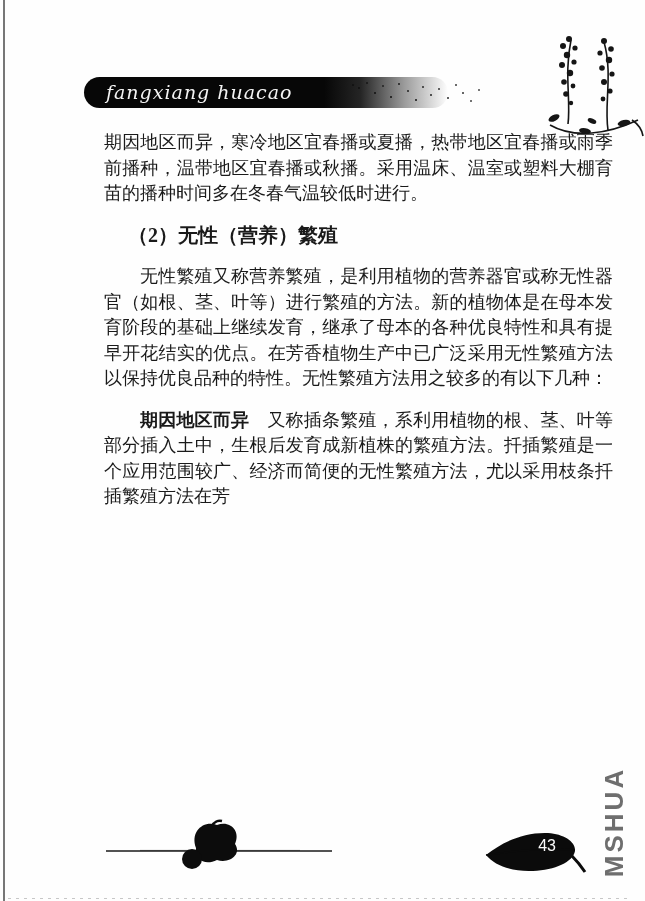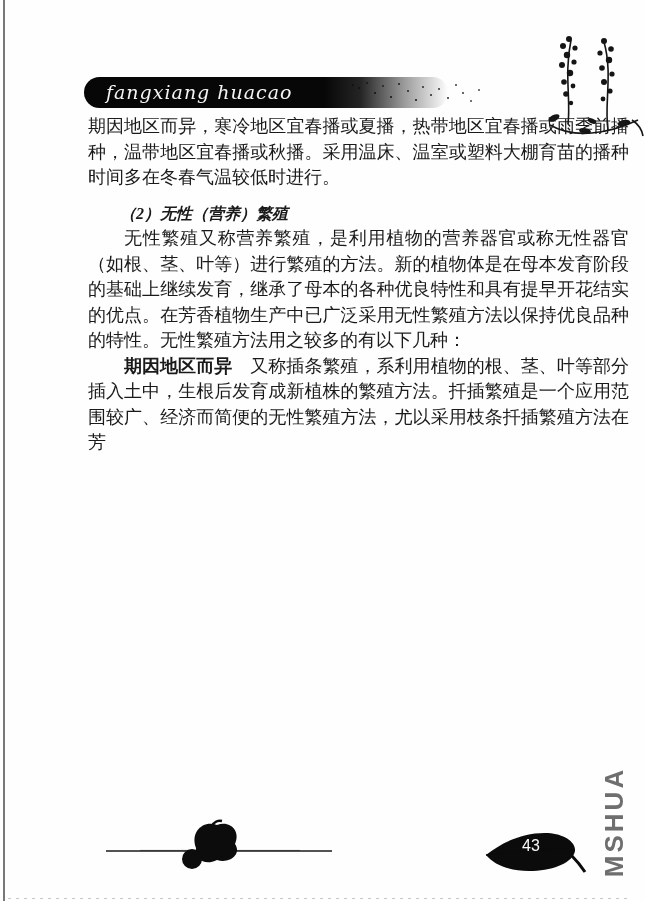--- a/index.html
+++ b/index.html
@@ -35,31 +35,31 @@
 
   
   .plant{position:absolute;left:540px;top:28px;width:105px;height:112px;}
 
   
   .body-text{
     position:absolute;left:88px;top:114px;width:541px;
     font-size:18px;line-height:25.5px;text-align:justify;
     letter-spacing:0;
   }
-  .body-text p{margin:0;text-indent:2em;}
+  .body-text p{margin:16px;text-indent:2em;}
   .body-text p.no-indent{text-indent:0;}
-  .body-text h3{margin:10px 0 0 0;font-size:16px;line-height:25.5px;text-indent:2em;font-weight:bold;font-style:italic;}
+  .body-text h3{margin:10px 0 0 0;font-size:20px;line-height:25.5px;text-indent:2em;font-weight:bold;}
   .lead{font-weight:bold;}
 
   
   .footer-deco{position:absolute;left:100px;top:818px;width:240px;height:60px;}
   .leaf-badge{position:absolute;left:478px;top:826px;width:110px;height:55px;}
   .leaf-badge svg{position:absolute;left:0;top:0;}
   .pagenum{
-    position:absolute;left:44px;top:11px;width:34px;text-align:left;
+    position:absolute;left:44px;top:11px;width:34px;text-align:right;
     color:#fbfbfb;font-size:16px;font-family:"Liberation Sans",sans-serif;
   }
 
   
   .watermark{
     position:absolute;left:556px;top:800px;width:130px;height:44px;
     transform:rotate(-90deg);transform-origin:center;
     color:#6e6e6e;font-family:"Liberation Sans",sans-serif;
     font-size:26px;font-weight:600;letter-spacing:3px;text-align:center;
   }

